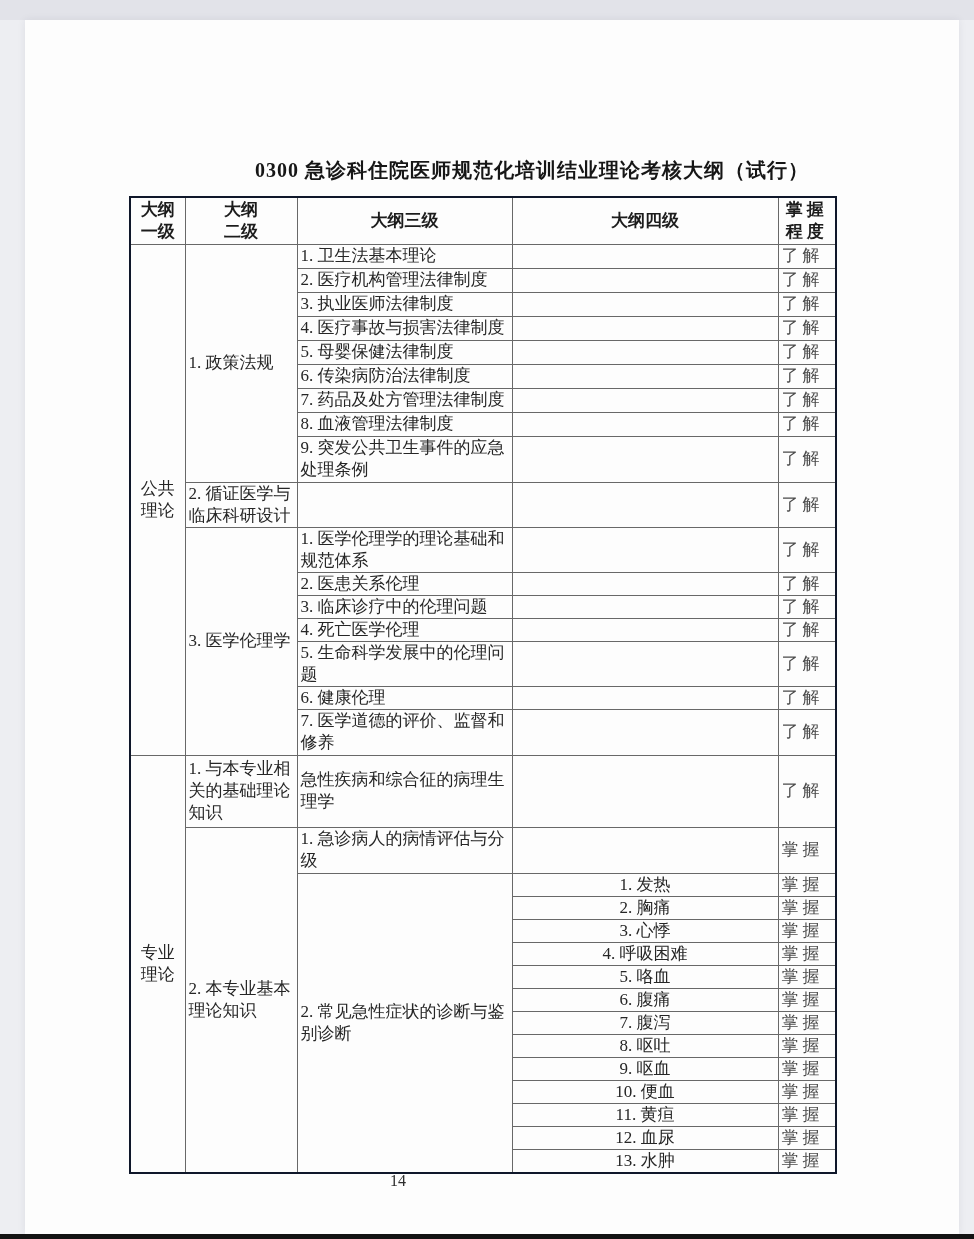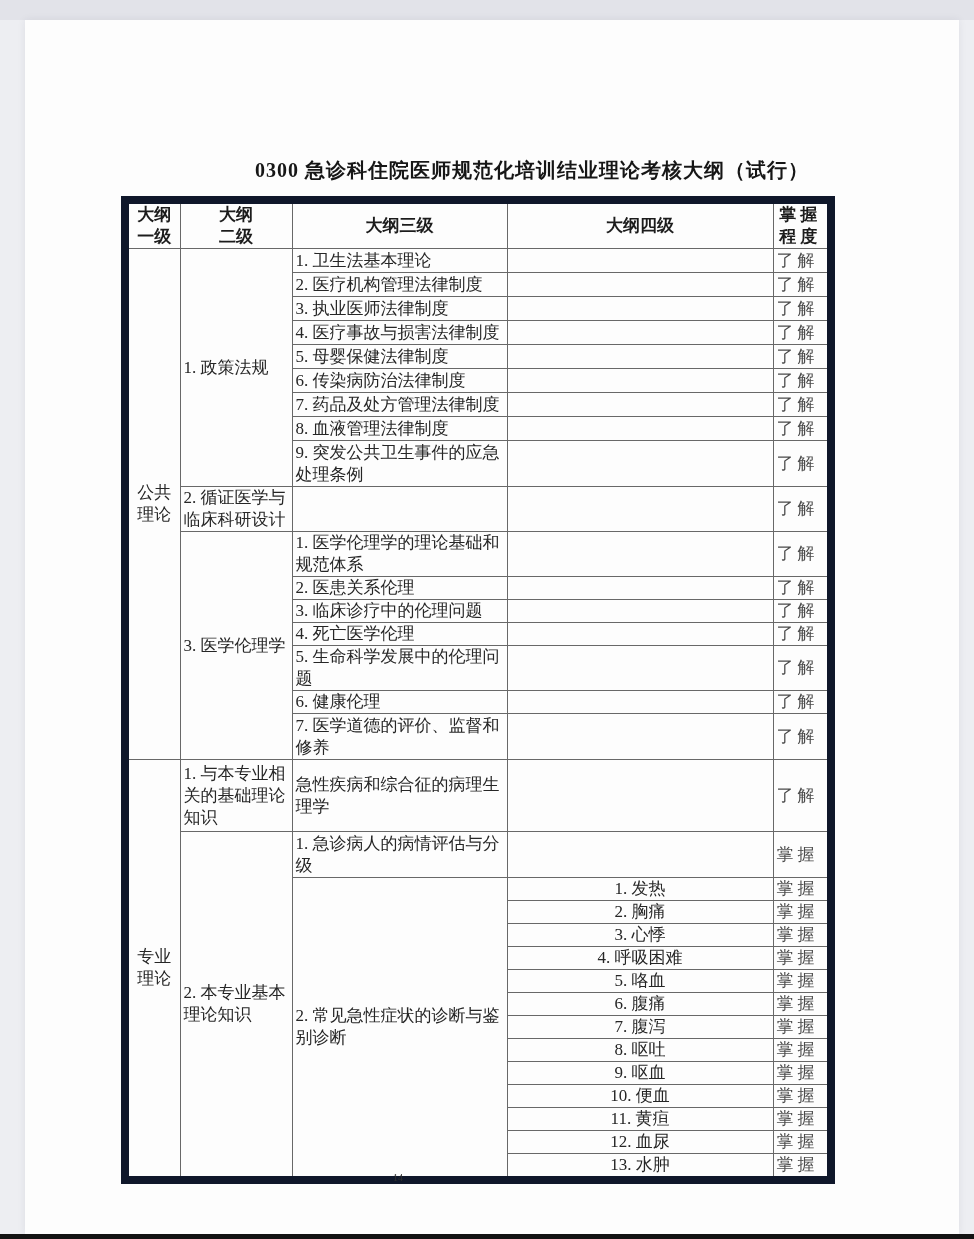--- a/index.html
+++ b/index.html
@@ -21,23 +21,23 @@
     background:#fdfdfd;
     box-shadow:0 0 8px rgba(40,40,60,0.08);
   }
   .doc-title{
     position:absolute;left:0;top:138px;width:100%;
     text-align:center;
     font-size:20px;line-height:24px;font-weight:bold;
     color:#161616;letter-spacing:1px;margin-left:40px;
   }
   .grid-table{
-    position:absolute;left:96px;top:176px;width:706px;
+    position:absolute;left:104px;top:176px;width:706px;
     border-collapse:collapse;table-layout:fixed;
-    border:8px solid #0f172a;
+    border:2px solid #0f172a;
     color:#262626;
   }
   .grid-table td,.grid-table th{
     border:1px solid #686868;
     padding:0 3px;
     font-size:17px;line-height:22px;
     vertical-align:middle;
     overflow:hidden;
   }
   .grid-table th{
@@ -48,21 +48,21 @@
   .c0{text-align:center;white-space:pre-line;padding:0 2px;}
   .c1{text-align:left;padding:0 2px;}
   .c2{text-align:left;padding:0 4px;}
   .c3{text-align:center;padding:0 5px;}
   .c4{
     letter-spacing:4px;
     color:#4b4b4b;padding:0;
   }
   .page-num{
     position:absolute;left:0;top:1172px;width:796px;
-    text-align:center;font-size:10px;color:#2e2e2e;
+    text-align:center;font-size:16px;color:#2e2e2e;
   }
 </style>
 </head>
 <body>
 
 <div class="top-strip"></div>
 
 <div class="scan-page">
   <div class="doc-title">0300 急诊科住院医师规范化培训结业理论考核大纲（试行）</div>
 

